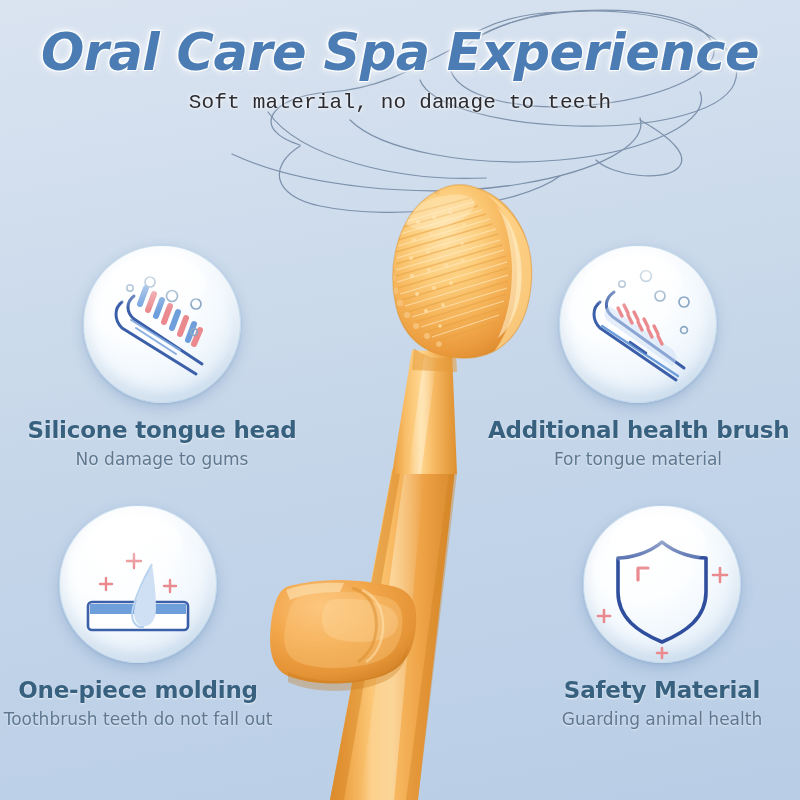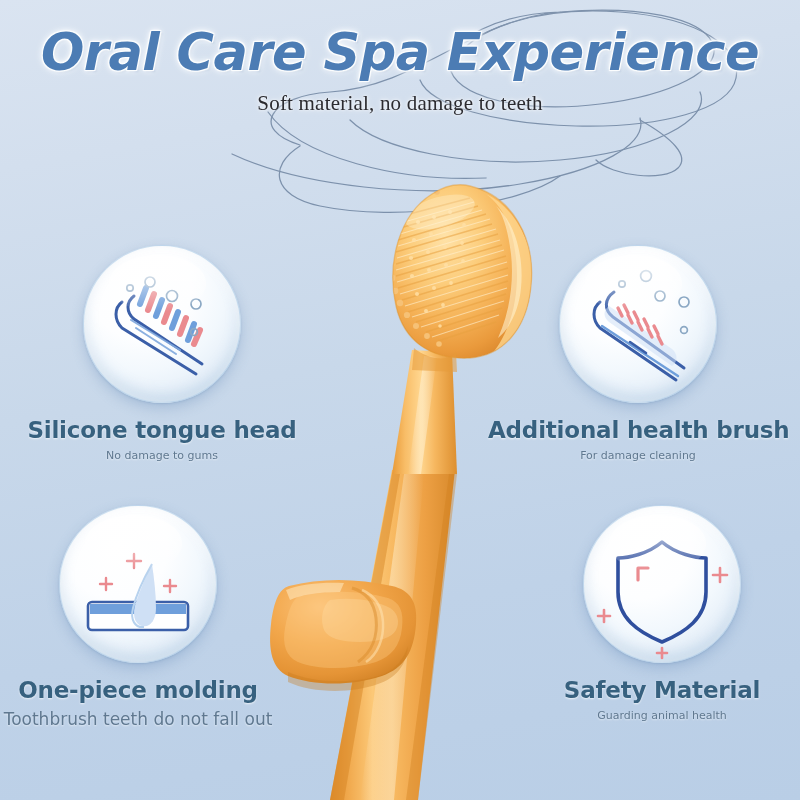--- a/index.html
+++ b/index.html
@@ -45,21 +45,21 @@
     letter-spacing: -0.5px;
     color: #4c7cb4;
     line-height: 1.06;
     text-shadow:
       0 0 3px #ffffff, 0 0 3px #ffffff, 0 0 6px #ffffff,
       0 0 9px #eef5fc, 1px 1px 0 #fafdff, -1px -1px 0 #fafdff,
       1px -1px 0 #fafdff, -1px 1px 0 #fafdff, 2px 2px 2px rgba(60,100,150,.25);
   }
   .subtitle {
     margin-top: 11px;
-    font-family: Liberation Serif, serif;
+    font-family: Liberation Mono, monospace;
     font-size: 21px;
     font-weight: 400;
     color: #2b2b30;
     letter-spacing: .2px;
     text-shadow: 0 0 3px rgba(255,255,255,.95), 0 0 6px rgba(255,255,255,.8);
   }
 
   
   .product {
     position: absolute;
@@ -114,21 +114,21 @@
     font-size: 23px;
     font-weight: bold;
     color: #37617f;
     letter-spacing: -.2px;
     white-space: nowrap;
     text-shadow: 0 1px 2px rgba(255,255,255,.7);
   }
   .feat-sub {
     margin-top: 6px;
     font-family: "DejaVu Sans", sans-serif;
-    font-size: 11px;
+    font-size: 17px;
     font-weight: 400;
     color: #5f7890;
     white-space: nowrap;
     text-shadow: 0 1px 2px rgba(255,255,255,.6);
   }
   .feature.f-bl .feat-title { font-size: 23px; }
   .feature.f-bl .feat-sub   { font-size: 17px; }
 </style>
 </head>
 <body>
@@ -376,21 +376,21 @@
         <g fill="none" stroke="#8ba8c4" stroke-width="1.7">
           <circle cx="86" cy="30" r="5.4"></circle>
           <circle cx="62" cy="38" r="3.2"></circle>
           <circle cx="100" cy="50" r="5"></circle>
           <circle cx="124" cy="56" r="5"></circle>
           <circle cx="124" cy="84" r="3.4"></circle>
         </g>
       </svg>
     </div>
     <div class="feat-title">Additional health brush</div>
-    <div class="feat-sub">For damage cleaning</div>
+    <div class="feat-sub">For tongue material</div>
   </div>
 
   <div class="feature f-bl">
     <div class="badge">
       <svg width="156" height="156" viewBox="0 0 156 156">
         <rect x="28" y="96" width="100" height="28" rx="4" fill="#ffffff" stroke="#3b5fa8" stroke-width="2.6"></rect>
         <path d="M30,98 L126,98 L126,108 L30,108 Z" fill="#6f9fdb"></path>
         <path d="M92,58 C86,70 80,84 76,96 C72,108 74,118 82,120
                  C90,122 96,114 96,102 C96,88 94,72 92,58 Z" fill="#cfe0f5" stroke="none"></path>
         <path d="M92,58 C84,72 76,90 73,102 C70,114 75,122 84,121" fill="none" stroke="#b7d2ee" stroke-width="2"></path>

